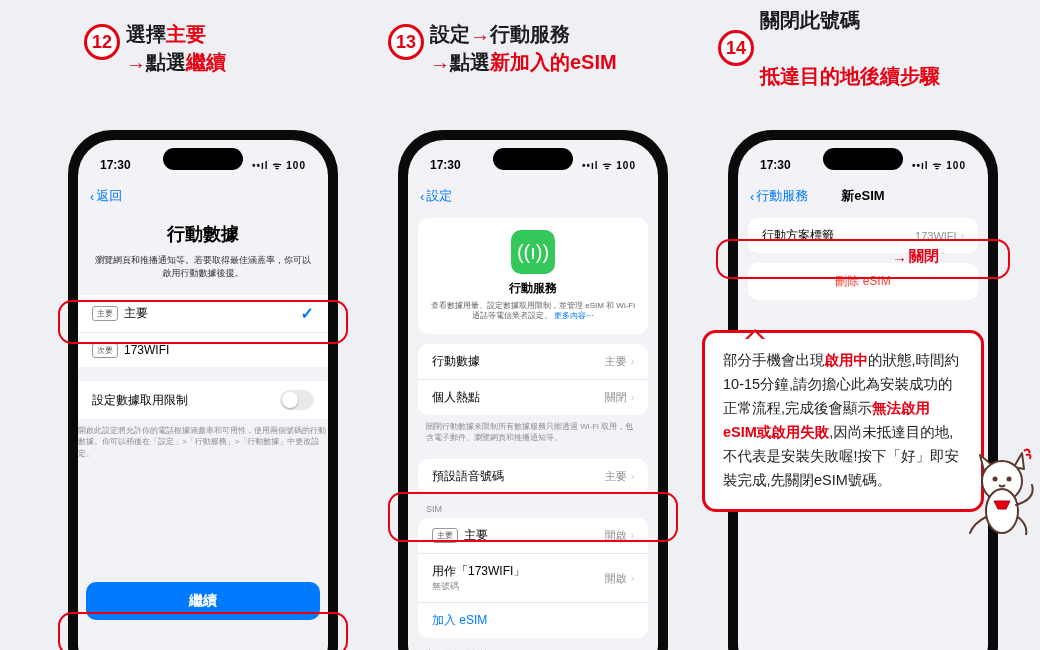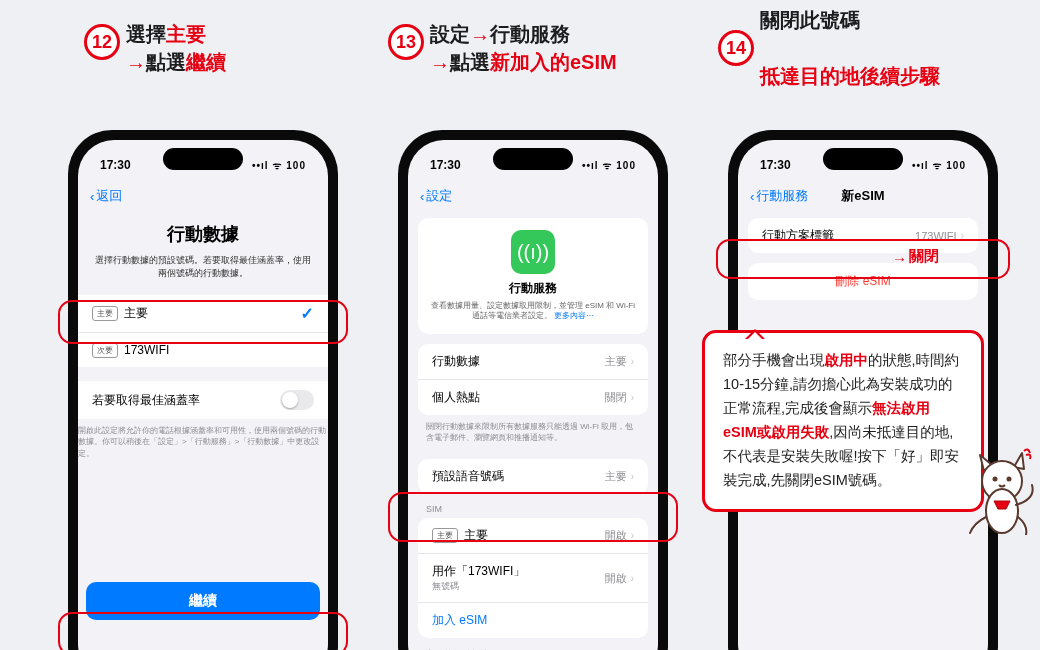--- a/index.html
+++ b/index.html
@@ -187,41 +187,41 @@
         <span class="icons">••ıl ᯤ 100</span>
       </div>
       <div class="nav">
         <div class="nav-back">
           <span>‹</span>
           <span>返回</span>
         </div>
       </div>
       <div class="content">
         <div class="h1">行動數據</div>
-        <div class="desc">選擇行動數據的預設號碼。若要取得最佳涵蓋率，使用兩個號碼的行動數據。</div>
+        <div class="desc">瀏覽網頁和推播通知等。若要取得最佳涵蓋率，你可以啟用行動數據後援。</div>
 
         <div class="list no-radius" style="margin-top:16px;">
           <div class="row">
             <div class="left">
                 <span class="badge-g">主要</span>
                 <span>主要</span>
               </div>
             <span class="check">✓</span>
           </div>
           <div class="row">
             <div class="left">
                 <span class="badge-g">次要</span>
                 <span>173WIFI</span>
               </div>
           </div>
         </div>
 
         <div class="list no-radius" style="margin-top:14px;">
           <div class="row">
-            <span>若要取得最佳涵蓋率</span>
+            <span>設定數據取用限制</span>
             <div class="toggle"></div>
           </div>
         </div>
         <div class="note">開啟此設定將允許你的電話根據涵蓋率和可用性，使用兩個號碼的行動數據。你可以稍後在「設定」&gt;「行動服務」&gt;「行動數據」中更改設定。</div>
       </div>
 
       <div class="cta-btn">
         <span>繼續</span>
       </div>
 

